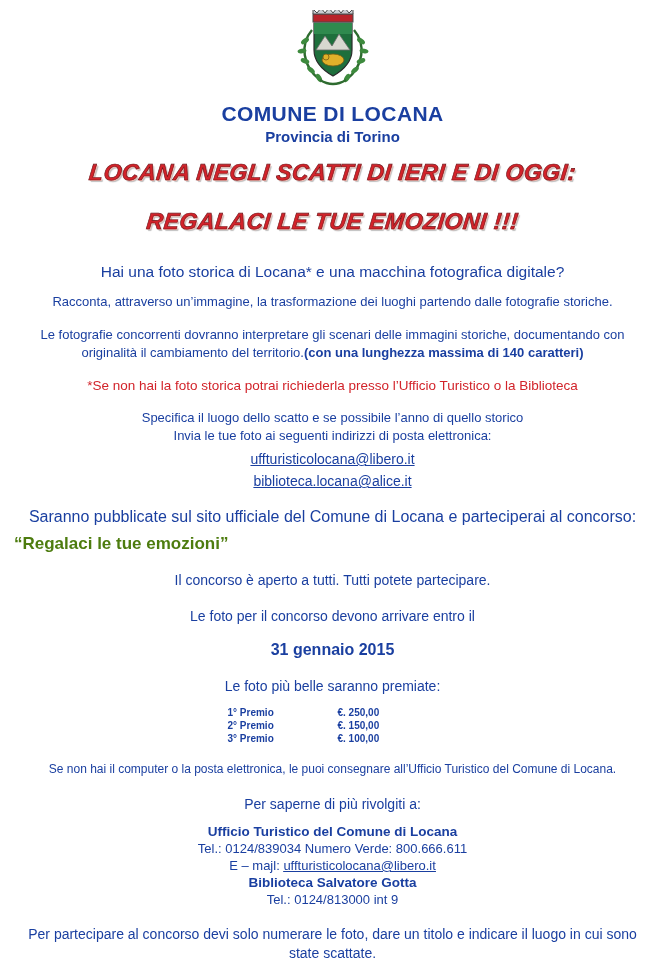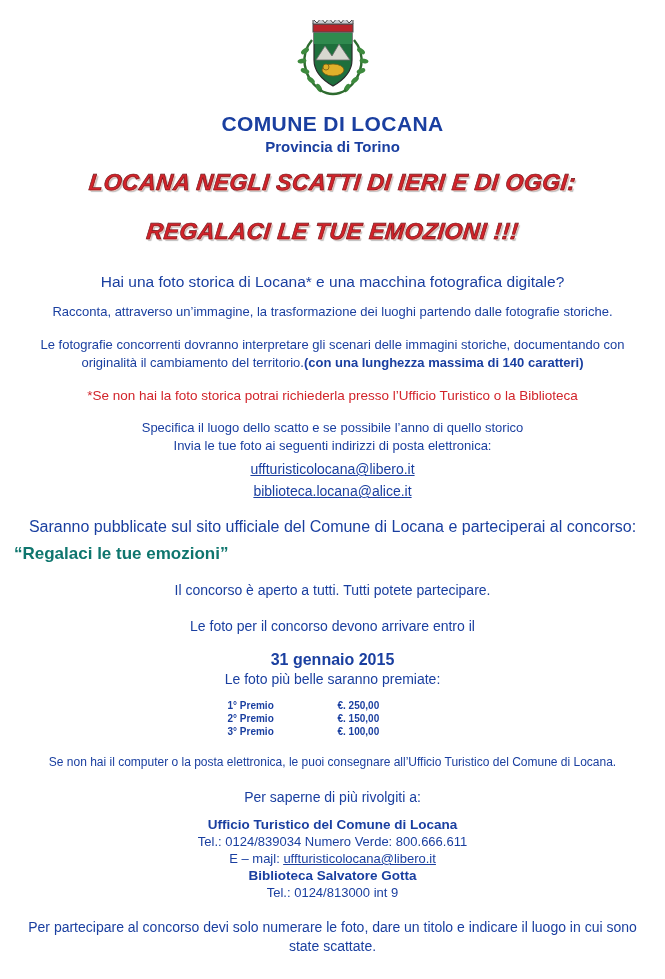--- a/index.html
+++ b/index.html
@@ -13,21 +13,21 @@
     font-family: "Liberation Sans", sans-serif;
     color: #111111;
     overflow: hidden;
     position: relative;
   }
   .page {
     width: 665px;
     height: 972px;
     position: relative;
     box-sizing: border-box;
-    padding: 16px 14px 0 14px;
+    padding: 6px 14px 0 14px;
   }
 
   
   .crest-wrap {
     display: flex;
     justify-content: center;
     align-items: flex-start;
     margin-top: 4px;
     height: 86px;
   }
@@ -118,39 +118,39 @@
   }
   .mail-link:first-of-type { margin-top: 6px; }
 
   .saranno {
     font-size: 16px;
     margin-top: 17px;
   }
   .regalaci-quote {
     font-size: 17px;
     font-weight: bold;
-    color: #0f766e;
+    color: #4d7c0f;
     margin-top: 8px;
   }
   .aperto {
     font-size: 14px;
     margin-top: 18px;
   }
   .entroil {
     font-size: 14px;
     margin-top: 20px;
   }
   .data {
     font-size: 16px;
     font-weight: bold;
     margin-top: 17px;
   }
   .premiate {
     font-size: 14px;
-    margin-top: 2px;
+    margin-top: 19px;
   }
 
   .prizes {
     margin-top: 13px;
     display: flex;
     flex-direction: column;
     align-items: center;
     gap: 2px;
   }
   .prize-row {

